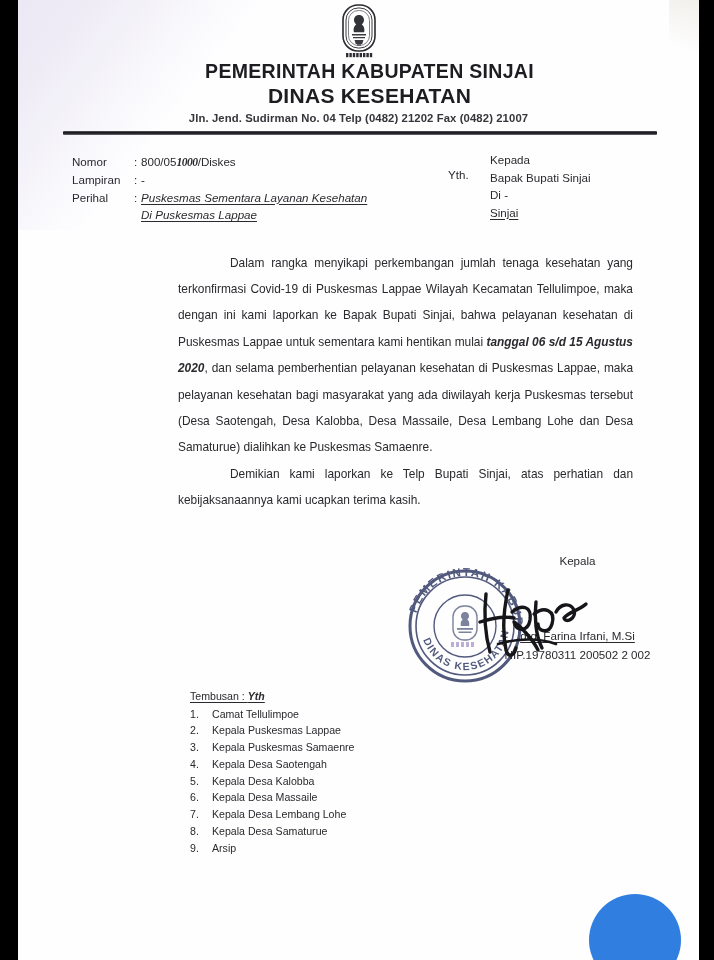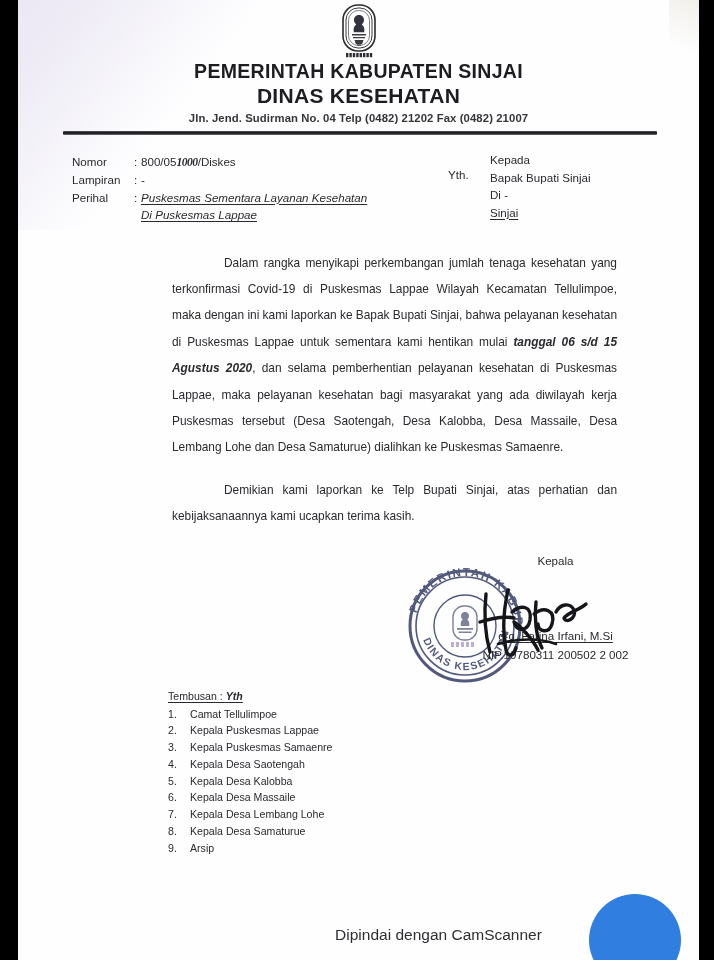--- a/index.html
+++ b/index.html
@@ -45,21 +45,21 @@
   
   #paper::after {
     content: "";
     position: absolute;
     right: 0; top: 0;
     width: 30px; height: 70px;
     background: linear-gradient(200deg, rgba(240,238,232,.9), rgba(255,255,255,0) 70%);
     pointer-events: none;
   }
 
-  .ink { color: #2a2a2e; }
+  .ink { color: #2a2a2e; padding-left: 22px; }
 
   
   #letterhead {
     position: relative;
     padding-top: 4px;
     text-align: center;
     z-index: 2;
   }
   #emblem {
     width: 40px;
@@ -139,21 +139,21 @@
 
   
   #body {
     position: relative;
     margin: 26px 66px 0 138px;
     font-size: 11.9px;
     line-height: 2.22;
     text-align: justify;
     z-index: 2;
   }
-  #body p { margin: 16px; text-indent: 52px; }
+  #body p { margin: 0; text-indent: 52px; }
   #body .bi { font-weight: bold; font-style: italic; }
 
   
   #signature {
     position: absolute;
     left: 430px;
     top: 548px;
     width: 215px;
     font-size: 11.6px;
     line-height: 1.5;
@@ -408,16 +408,15 @@
           <span>Kepala Desa Samaturue</span>
         </li>
         <li>
           <span class="num">9.</span>
           <span>Arsip</span>
         </li>
       </ol>
     </div>
 
     <div id="cs-dot"></div>
-    <div id="cs">Dipindai dengan CamScanner</div>
 
   </div>
 </div>
 
 </body></html>

